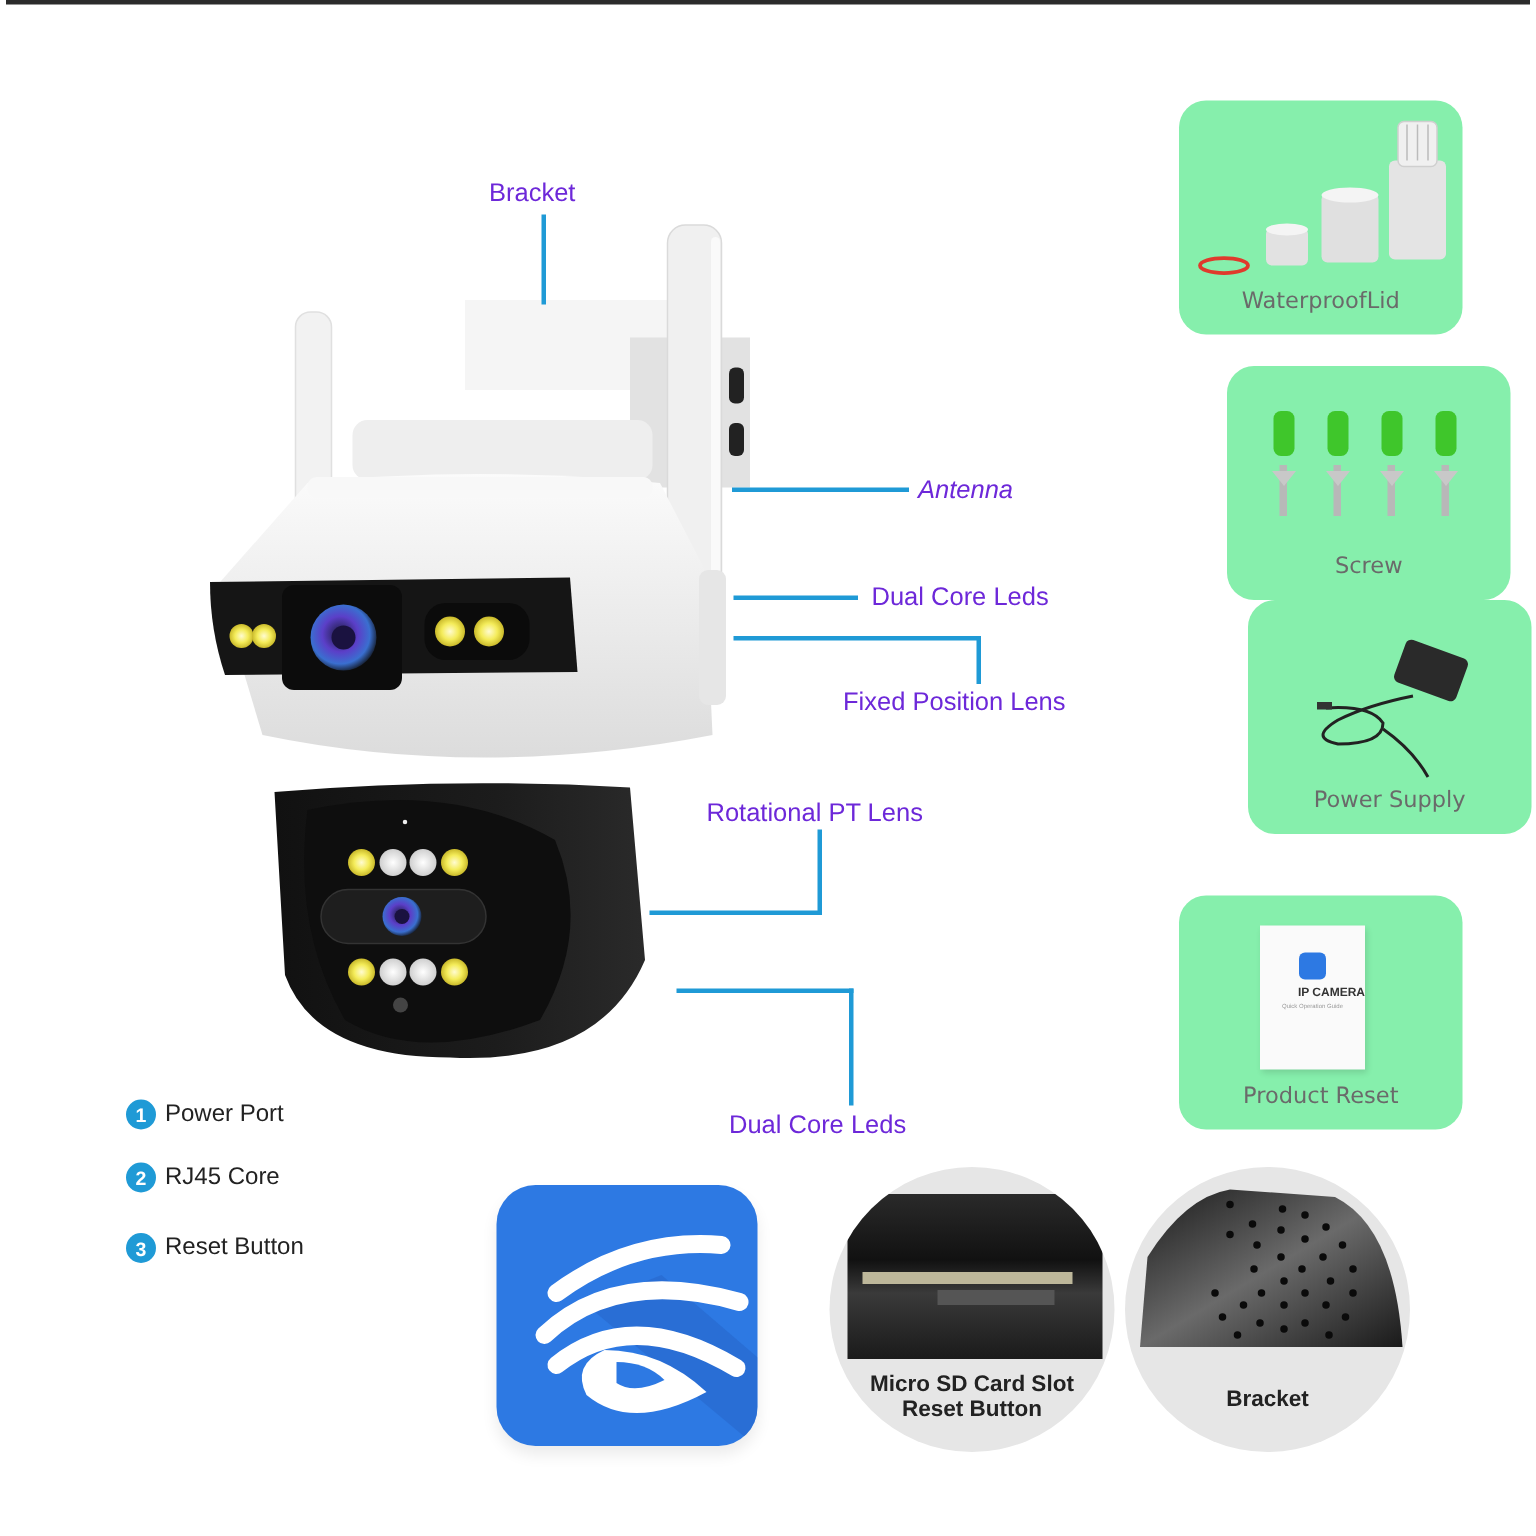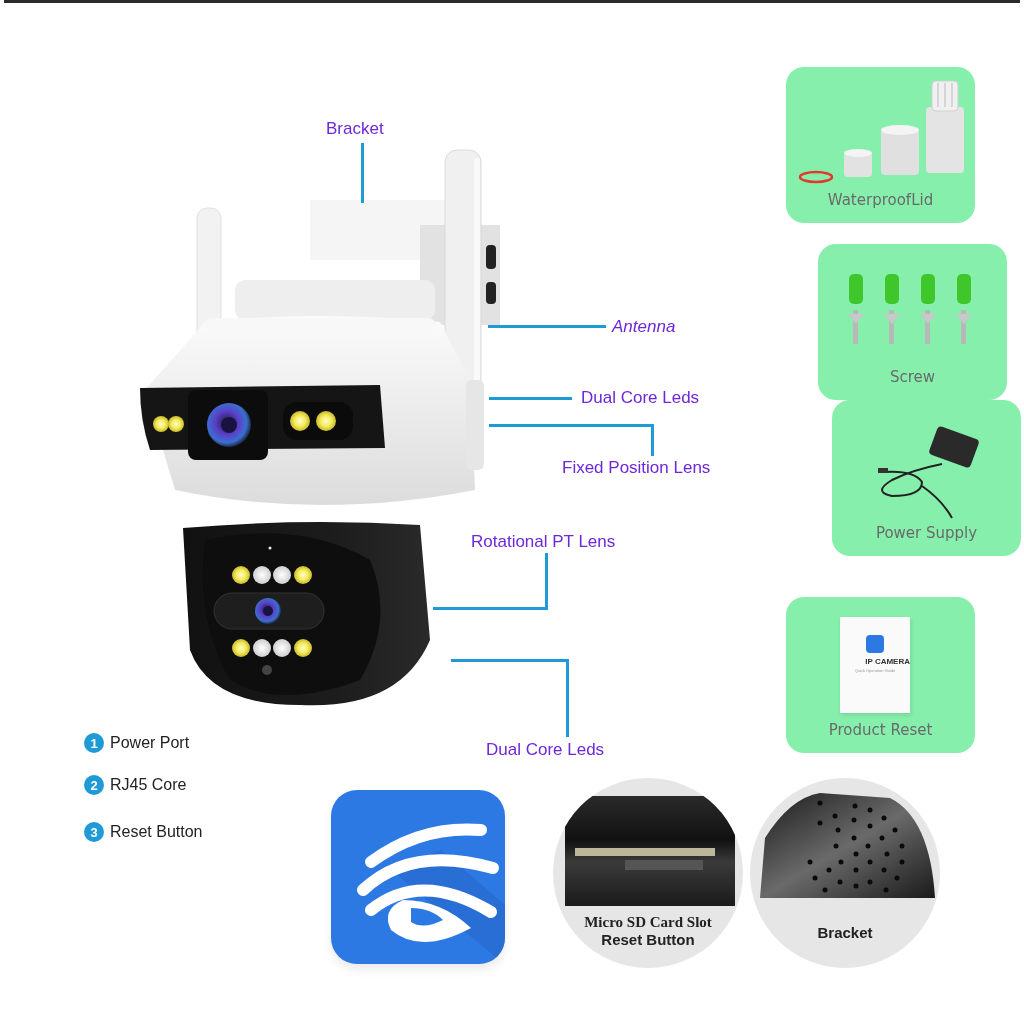--- a/index.html
+++ b/index.html
@@ -236,21 +236,21 @@
     <path d="M72 110 Q110 110 140 138 Q90 165 60 140 Q50 120 72 110 Z" fill="#fff"></path>
     <path d="M80 118 Q100 118 112 130 Q92 140 80 132 Z" fill="#2d79e3"></path>
   </svg>
 </div>
 
 <div class="detail-circle" style="left:553px; top:778px;">
   <div style="position:absolute; left:12px; top:18px; width:170px; height:110px; background:linear-gradient(#2a2a2a,#111 40%,#3a3a3a 60%,#1a1a1a);">
     <div style="position:absolute; left:10px; top:52px; width:140px; height:8px; background:#bdb79a;"></div>
     <div style="position:absolute; left:60px; top:64px; width:78px; height:10px; background:#555;"></div>
   </div>
-  <div class="detail-label" style="top:136px;font-family:Liberation Serif, serif;">Micro SD Card Slot</div>
+  <div class="detail-label" style="top:136px;">Micro SD Card Slot</div>
   <div class="detail-label" style="top:153px;">Reset Button</div>
 </div>
 
 <div class="detail-circle" style="left:750px; top:778px;">
   <svg viewBox="0 0 190 190" width="190" height="190" style="position:absolute; left:0; top:0;">
     <defs>
       <linearGradient id="spk" x1="0" y1="0" x2="1" y2="1">
         <stop offset="0" stop-color="#1a1a1a"></stop>
         <stop offset="0.5" stop-color="#6a6a6a"></stop>
         <stop offset="1" stop-color="#1a1a1a"></stop>

